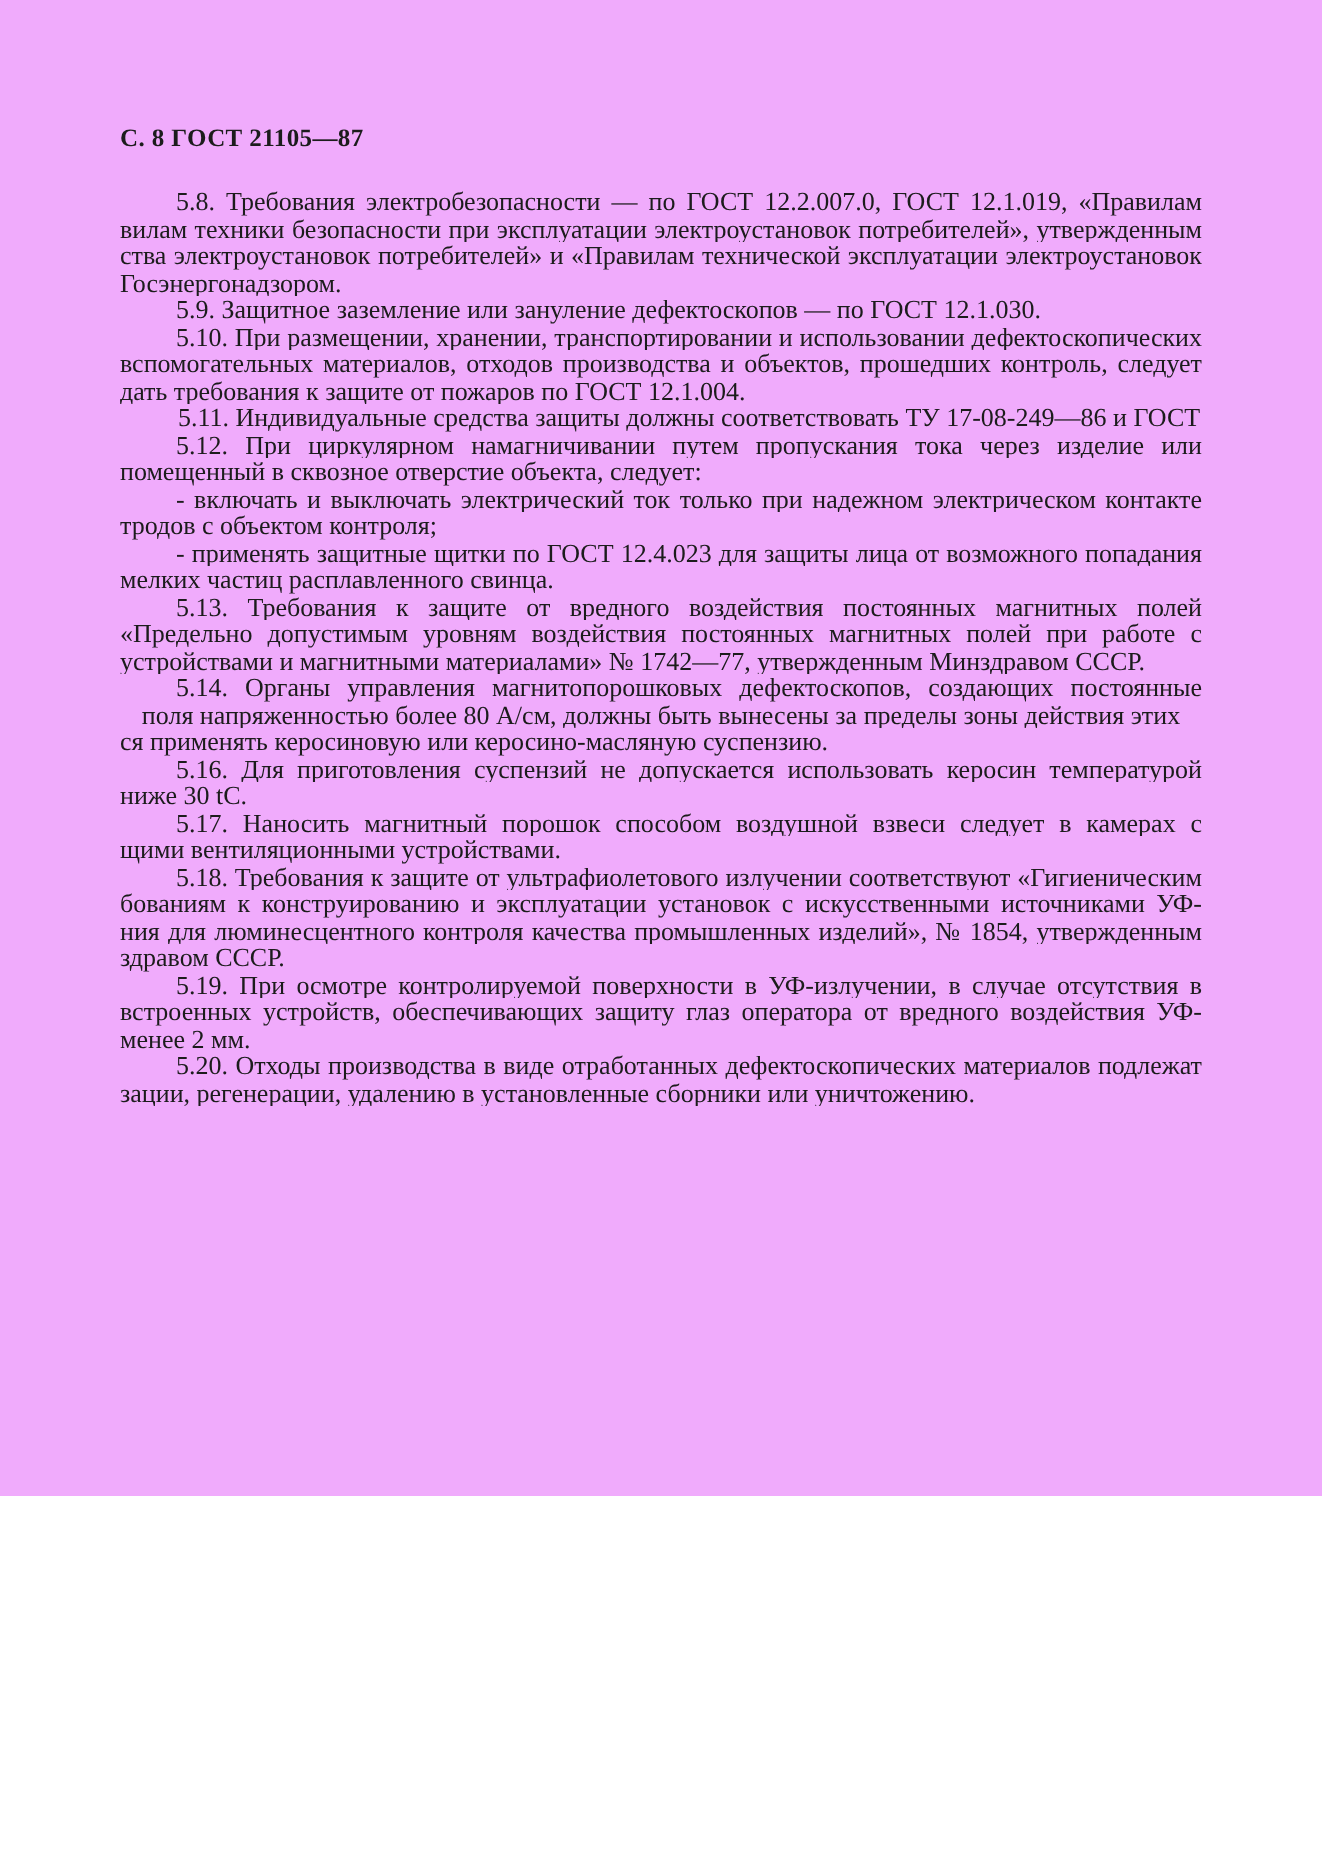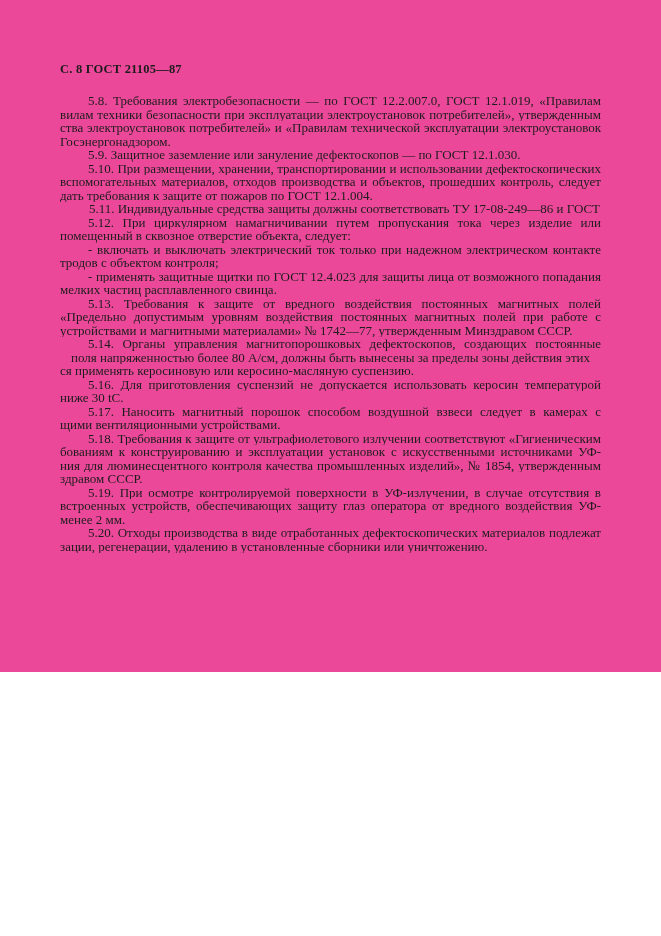--- a/index.html
+++ b/index.html
@@ -3,22 +3,22 @@
 <meta charset="utf-8">
 <style>
   html, body {
     margin: 0;
     padding: 0;
     background: #ffffff;
   }
   .page {
     position: relative;
     width: 661px;
-    height: 672px;
-    background: #ec4899;
+    height: 748px;
+    background: #f0abfc;
     font-family: "Liberation Serif", "DejaVu Serif", serif;
     color: #1c1c1c;
     overflow: hidden;
   }
   .running-header {
     position: absolute;
     left: 60px;
     top: 62px;
     font-size: 12.5px;
     font-weight: bold;

